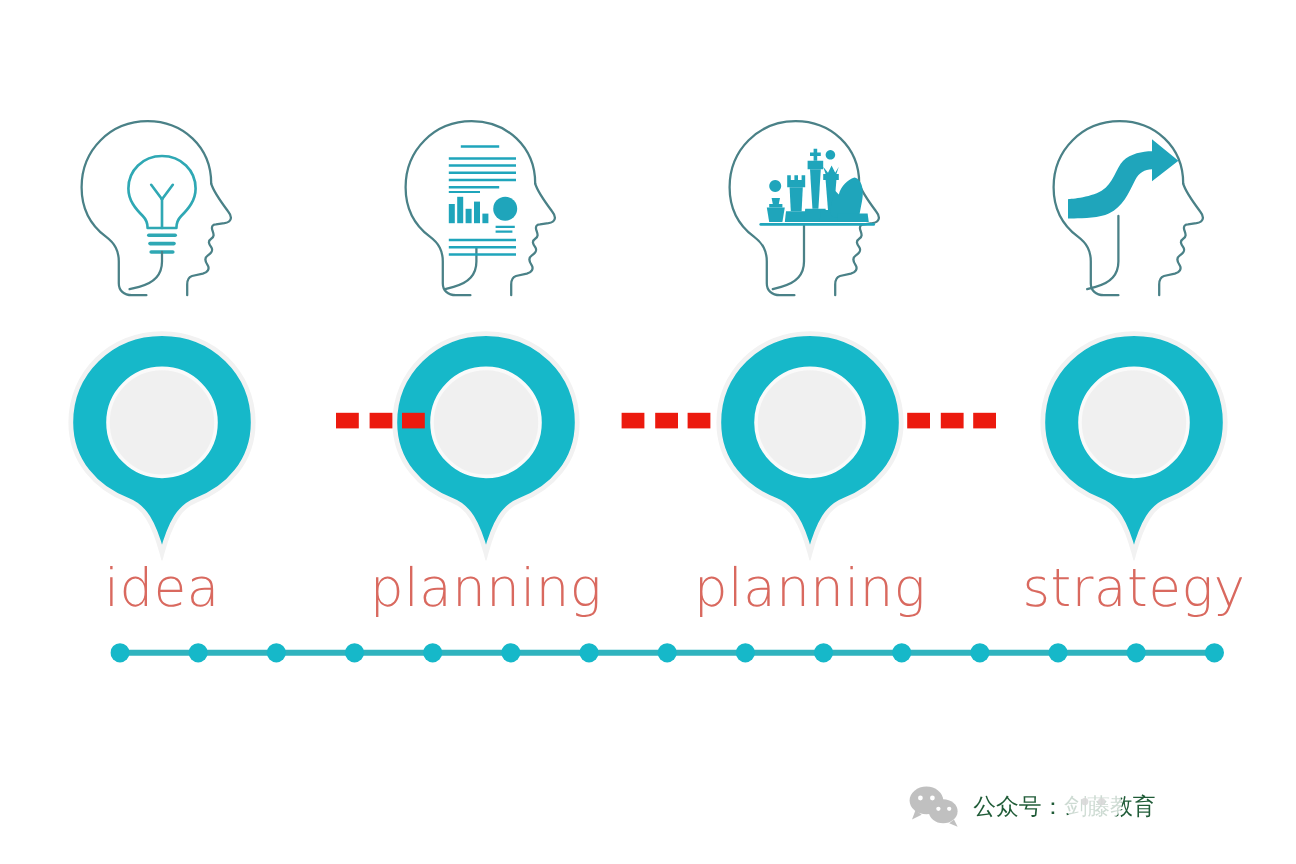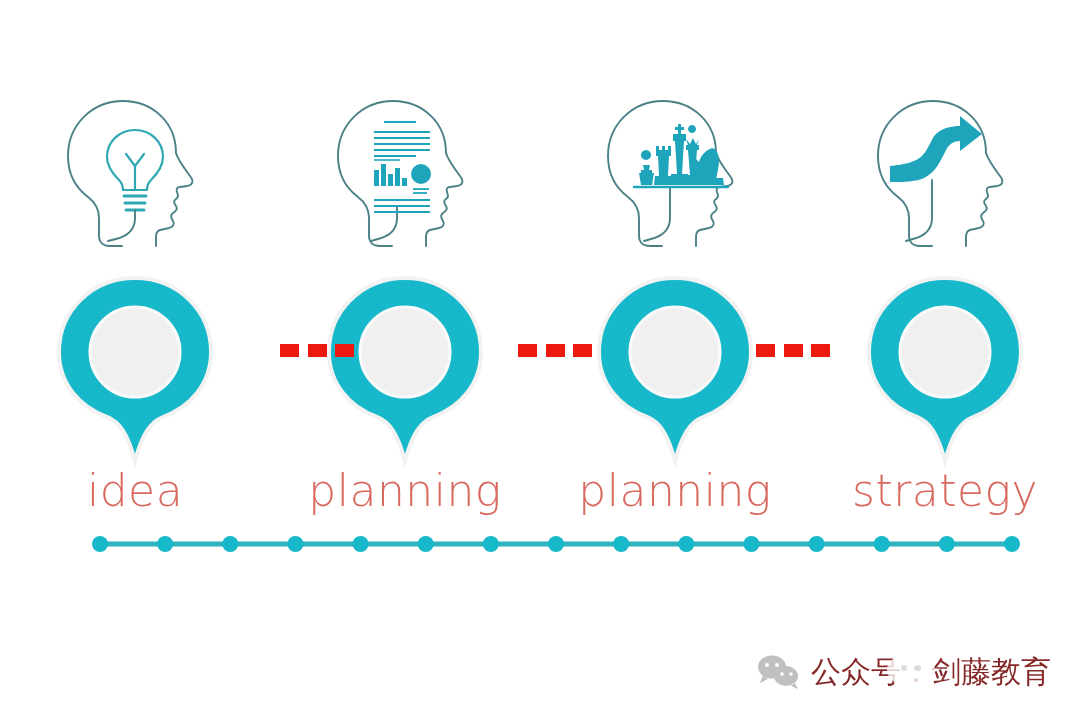--- a/index.html
+++ b/index.html
@@ -121,23 +121,23 @@
     position: absolute;
     left: 757px;
     top: 648px;
     height: 48px;
     display: flex;
     align-items: center;
     gap: 10px;
     opacity: 0.95;
   }
   .wm-text {
-    color: #7f1d1d;
+    color: #14532d;
     font-family: "DejaVu Sans", sans-serif;
-    font-size: 30px;
+    font-size: 19px;
     line-height: 1;
     white-space: nowrap;
   }
   .wm-overlay {
     position: absolute;
     left: 885px;
     top: 650px;
     width: 70px;
     height: 44px;
     pointer-events: none;

